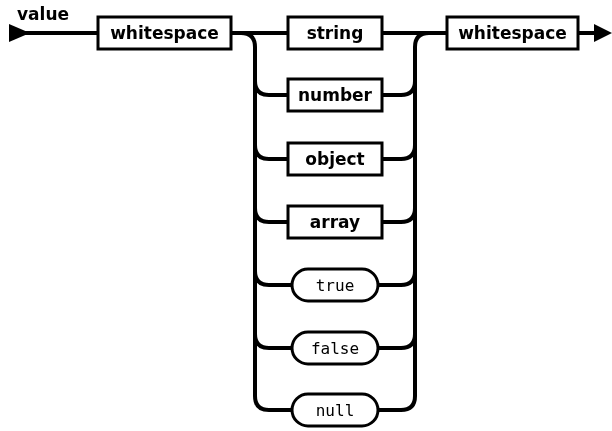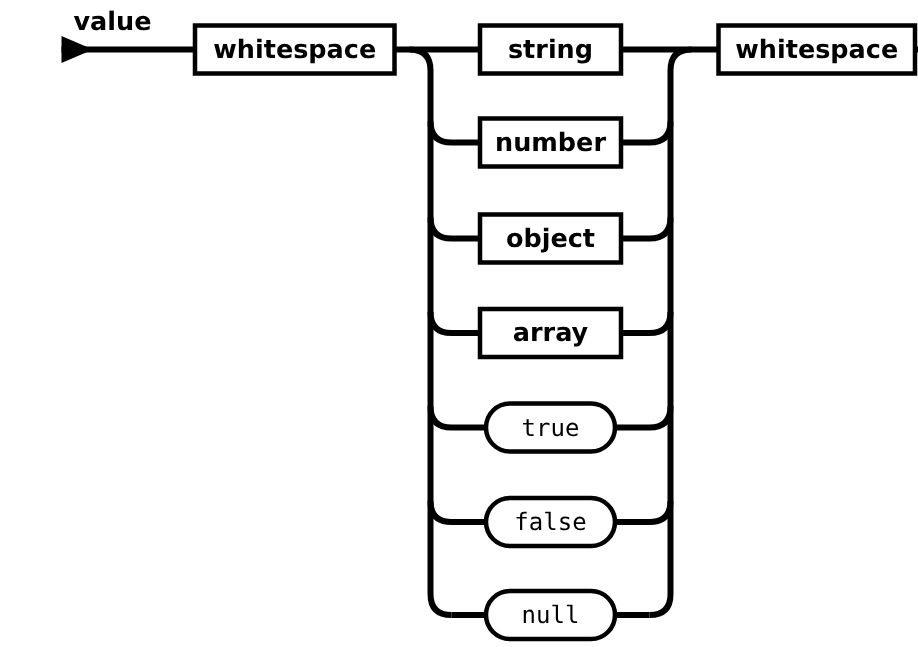--- a/index.html
+++ b/index.html
@@ -11,21 +11,20 @@
     width: 612px;
     height: 431px;
     overflow: hidden;
     font-family: "DejaVu Sans", sans-serif;
   }
   #diagram-root {
     position: relative;
     width: 488px;
     height: 431px;
     background: #ffffff;
-    padding-left: 32px;
   }
   svg#railroad {
     display: block;
     width: 612px;
     height: 431px;
   }
   .rail {
     fill: none;
     stroke: #000000;
     stroke-width: 4;

